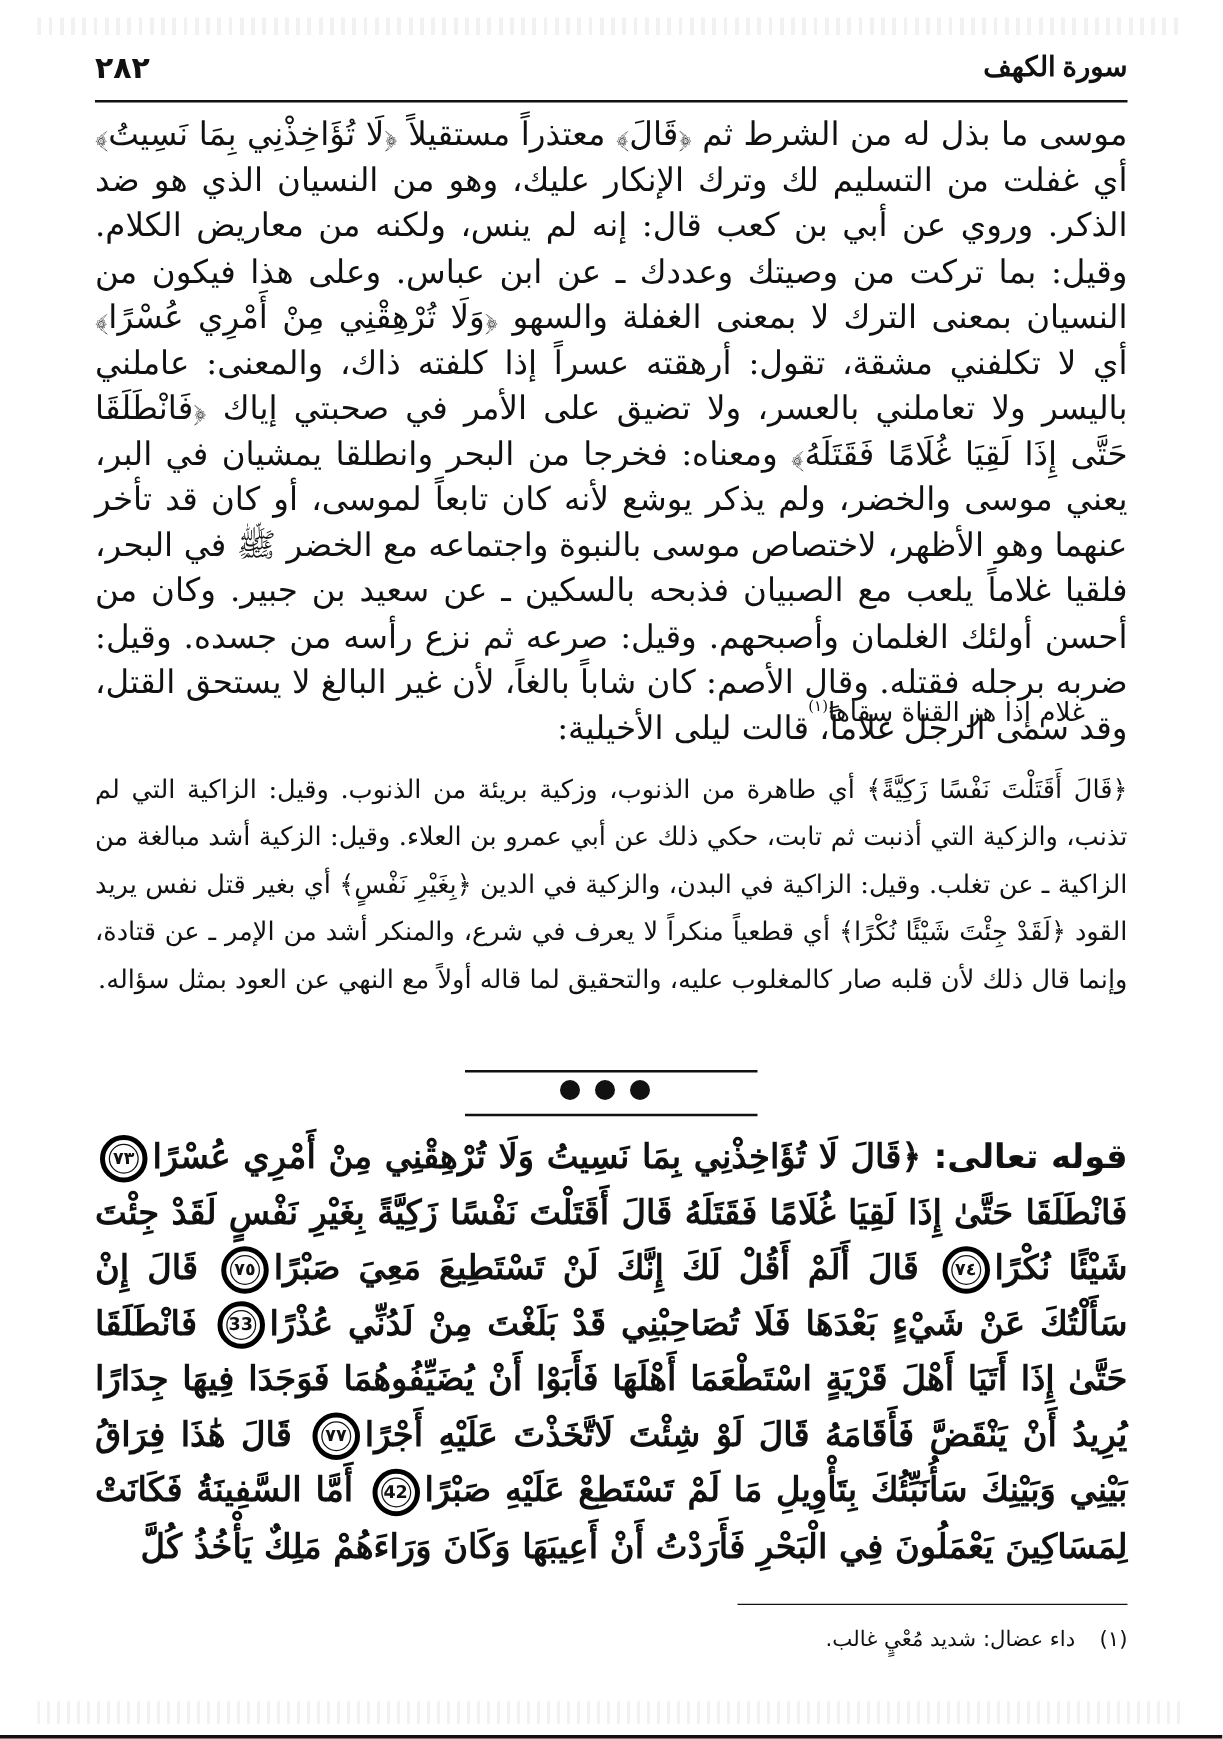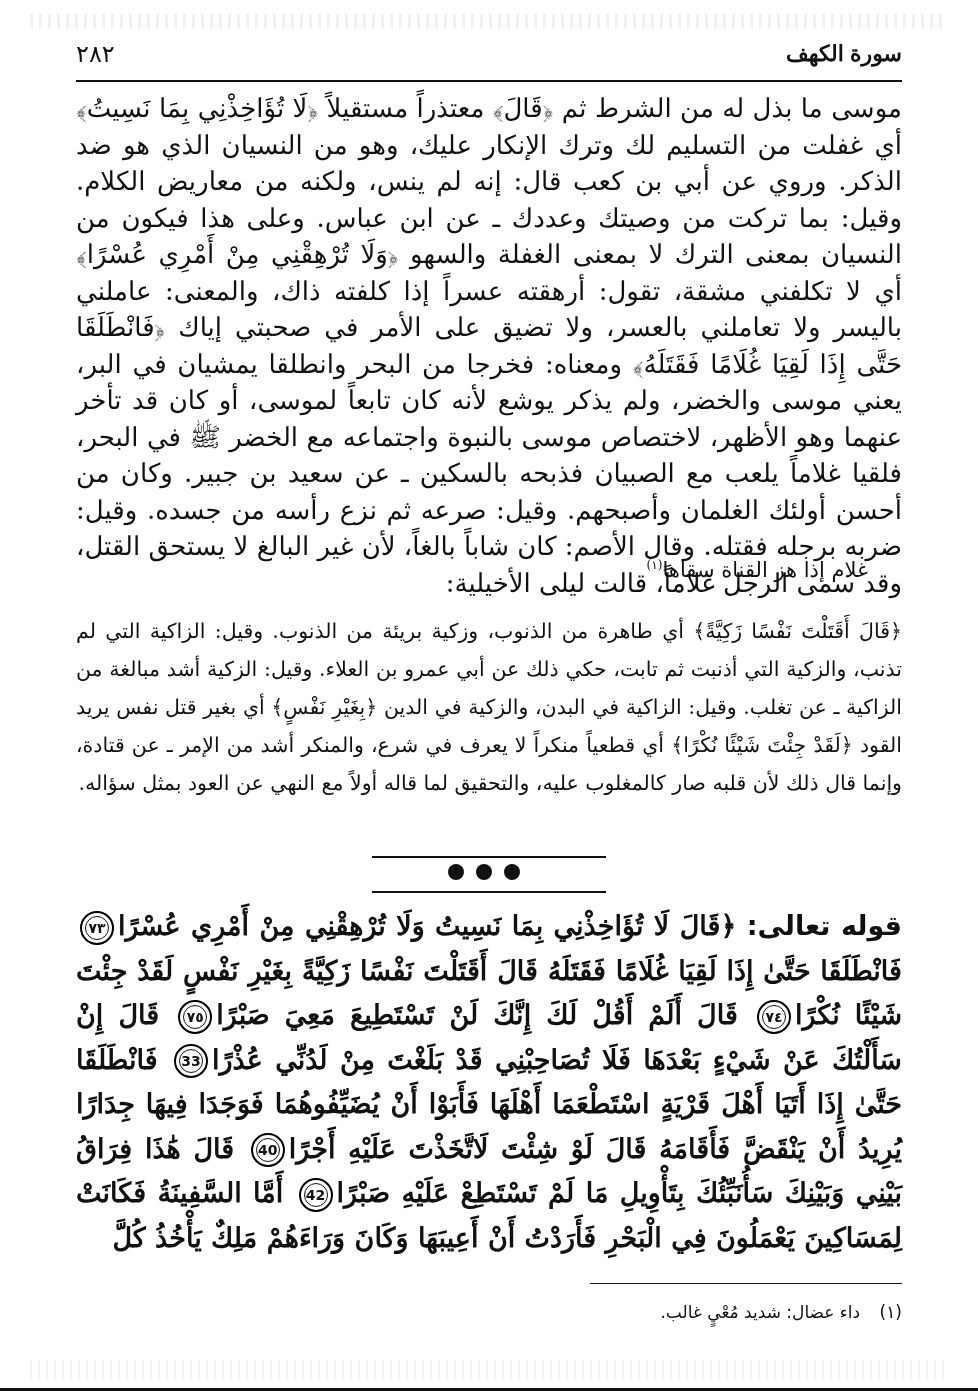--- a/index.html
+++ b/index.html
@@ -8,41 +8,41 @@
       font-family: "DejaVu Serif", "Liberation Serif", serif; color: #111;
     }
     .page { position: absolute; left: 0; top: 0; width: 978px; height: 1391px; }
     .noise-top { position: absolute; left: 30px; right: 30px; top: 14px; height: 14px;
       background: repeating-linear-gradient(90deg, #e4e4e4 0 3px, transparent 3px 9px); opacity: .5; }
     .noise-bottom { position: absolute; left: 30px; right: 30px; bottom: 12px; height: 18px;
       background: repeating-linear-gradient(90deg, #e4e4e4 0 2px, transparent 2px 8px); opacity: .5; }
     .bottom-border { position: absolute; left: 0; right: 0; bottom: 0; height: 3px; background: #111; }
     .header { position: absolute; left: 76px; right: 76px; top: 36px; height: 36px; direction: rtl;
       display: flex; justify-content: space-between; align-items: center; }
-    .header .title { font-family: Liberation Sans, sans-serif; font-weight: bold; font-size: 22px; }
-    .header .pageno { font-family: "DejaVu Sans", sans-serif; font-weight: normal; font-size: 24px; letter-spacing: 1px; }
+    .header .title { font-family: Liberation Serif, serif; font-weight: bold; font-size: 22px; }
+    .header .pageno { font-family: "DejaVu Sans", sans-serif; font-weight: bold; font-size: 24px; letter-spacing: 1px; }
     .header-rule { position: absolute; left: 76px; right: 76px; top: 80px; height: 2px; background: #111; }
     .body-text { position: absolute; left: 76px; right: 76px; top: 90px; direction: rtl; text-align: justify;
       font-size: 26px; line-height: 36.5px; }
     .body-text p { margin: 0; text-align-last: right; }
     .poem { position: absolute; left: 110px; right: 110px; top: 558px; direction: rtl; display: flex;
       justify-content: space-between; font-size: 21px; }
     .poem sup { font-size: 12px; }
     .body-text2 { position: absolute; left: 76px; right: 76px; top: 612px; direction: rtl; text-align: justify;
       font-size: 20.5px; line-height: 38px; }
     .body-text2 p { margin: 0; }
     .sep { position: absolute; left: 372px; width: 234px; height: 2px; background: #111; }
     .sep.top { top: 856px; } .sep.bot { top: 891px; }
     .dots { position: absolute; left: 448px; top: 864px; display: flex; gap: 12px; }
     .dots span { width: 16px; height: 16px; border-radius: 50%; background: #111; display: block; }
     .verses { position: absolute; left: 76px; right: 76px; top: 904px; direction: rtl; text-align: justify;
       font-size: 27px; line-height: 44.5px; font-weight: bold; }
     .verses p { margin: 0; }
     .verses .lead { font-family: "DejaVu Sans", sans-serif; font-weight: bold; font-size: 27px; }
-    .ayah-no { display: inline-block; width: 30px; height: 30px; border: 2px solid #000000; border-radius: 50%;
+    .ayah-no { display: inline-block; width: 30px; height: 30px; border: 4px solid #000000; border-radius: 50%;
       font-size: 14px; line-height: 30px; text-align: center; vertical-align: middle; margin: 0 4px;
       font-family: "DejaVu Sans", sans-serif; position: relative; }
     .ayah-no::after { content: ""; position: absolute; inset: 3px; border: 1px solid #111; border-radius: 50%; }
     .fn-rule { position: absolute; left: 590px; right: 76px; top: 1283px; height: 1px; background: #111; }
     .footnote { position: absolute; left: 76px; right: 76px; top: 1302px; direction: rtl;
       font-family: "DejaVu Sans", sans-serif; font-size: 17px; }
     .footnote .fn-num { margin-left: 14px; }
   </style>
 </head>
 <body>
@@ -76,21 +76,21 @@
     </div>
   <div class="sep bot"></div>
 
   <div class="verses">
     <p>
       <span class="lead">قوله تعالى:</span>
       <span>﴿قَالَ لَا تُؤَاخِذْنِي بِمَا نَسِيتُ وَلَا تُرْهِقْنِي مِنْ أَمْرِي عُسْرًا</span><span class="ayah-no">٧٣</span>
       <span>فَانْطَلَقَا حَتَّىٰ إِذَا لَقِيَا غُلَامًا فَقَتَلَهُ قَالَ أَقَتَلْتَ نَفْسًا زَكِيَّةً بِغَيْرِ نَفْسٍ لَقَدْ جِئْتَ شَيْئًا نُكْرًا</span><span class="ayah-no">٧٤</span>
       <span>قَالَ أَلَمْ أَقُلْ لَكَ إِنَّكَ لَنْ تَسْتَطِيعَ مَعِيَ صَبْرًا</span><span class="ayah-no">٧٥</span>
       <span>قَالَ إِنْ سَأَلْتُكَ عَنْ شَيْءٍ بَعْدَهَا فَلَا تُصَاحِبْنِي قَدْ بَلَغْتَ مِنْ لَدُنِّي عُذْرًا</span><span class="ayah-no">33</span>
-      <span>فَانْطَلَقَا حَتَّىٰ إِذَا أَتَيَا أَهْلَ قَرْيَةٍ اسْتَطْعَمَا أَهْلَهَا فَأَبَوْا أَنْ يُضَيِّفُوهُمَا فَوَجَدَا فِيهَا جِدَارًا يُرِيدُ أَنْ يَنْقَضَّ فَأَقَامَهُ قَالَ لَوْ شِئْتَ لَاتَّخَذْتَ عَلَيْهِ أَجْرًا</span><span class="ayah-no">40</span>
+      <span>فَانْطَلَقَا حَتَّىٰ إِذَا أَتَيَا أَهْلَ قَرْيَةٍ اسْتَطْعَمَا أَهْلَهَا فَأَبَوْا أَنْ يُضَيِّفُوهُمَا فَوَجَدَا فِيهَا جِدَارًا يُرِيدُ أَنْ يَنْقَضَّ فَأَقَامَهُ قَالَ لَوْ شِئْتَ لَاتَّخَذْتَ عَلَيْهِ أَجْرًا</span><span class="ayah-no">٧٧</span>
       <span>قَالَ هَٰذَا فِرَاقُ بَيْنِي وَبَيْنِكَ سَأُنَبِّئُكَ بِتَأْوِيلِ مَا لَمْ تَسْتَطِعْ عَلَيْهِ صَبْرًا</span><span class="ayah-no">42</span>
       <span>أَمَّا السَّفِينَةُ فَكَانَتْ لِمَسَاكِينَ يَعْمَلُونَ فِي الْبَحْرِ فَأَرَدْتُ أَنْ أَعِيبَهَا وَكَانَ وَرَاءَهُمْ مَلِكٌ يَأْخُذُ كُلَّ</span>
     </p>
   </div>
 
   <div class="fn-rule"></div>
   <div class="footnote">
     <span class="fn-num">(١)</span>
     <span>داء عضال: شديد مُعْيٍ غالب.</span>
   </div>

